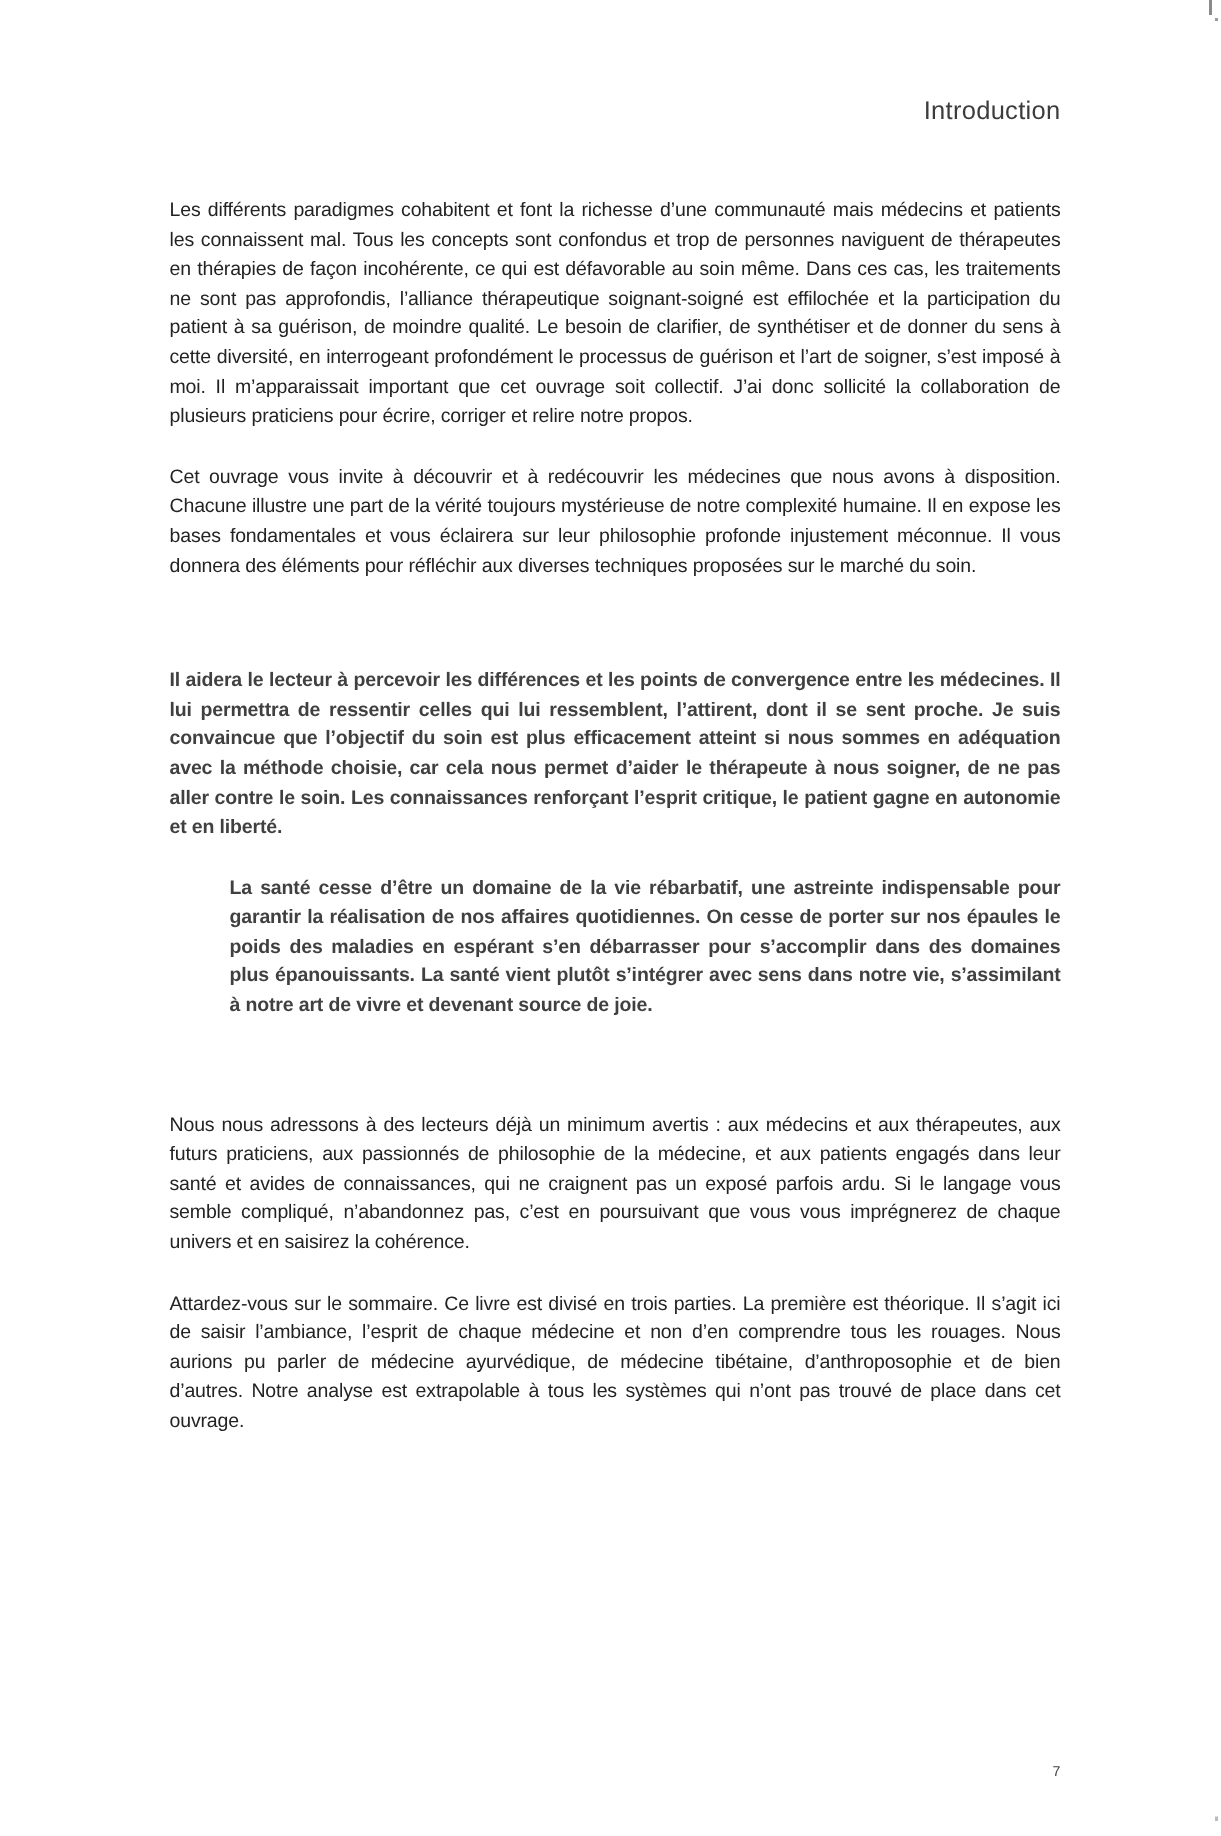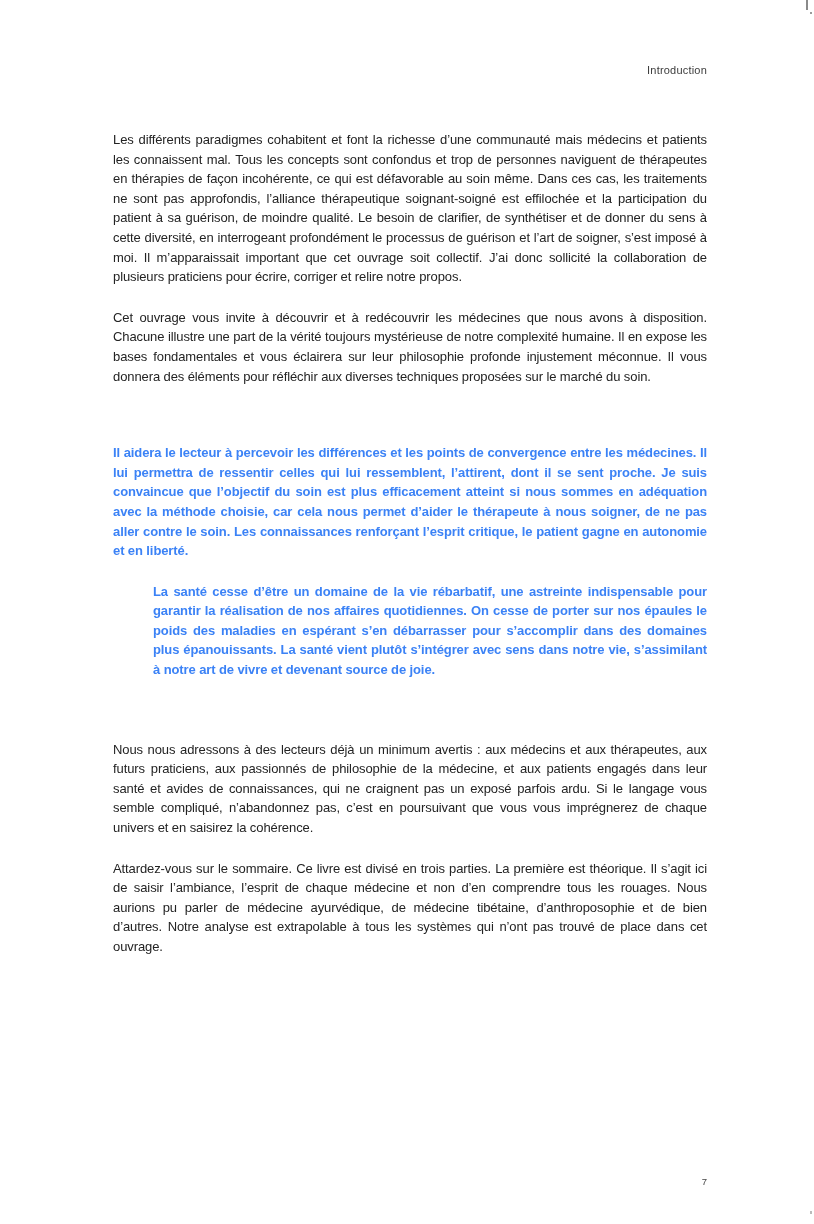--- a/index.html
+++ b/index.html
@@ -11,42 +11,42 @@
     background: #ffffff;
     font-family: "Liberation Sans", sans-serif;
     overflow: hidden;
   }
   .running-head {
     position: absolute;
     top: 64px;
     left: 113px;
     width: 594px;
     text-align: right;
-    font-size: 11px;
+    font-size: 17px;
     letter-spacing: 0.2px;
     color: #3c3c3c;
   }
   .content {
     position: absolute;
     top: 130px;
     left: 113px;
     width: 594px;
   }
   .para {
     margin: 0 0 21px 0;
     font-size: 13px;
     line-height: 19.6px;
     letter-spacing: -0.1px;
     text-align: justify;
     color: #232323;
     font-weight: 400;
   }
   .para.bold {
     font-weight: 700;
-    color: #3b82f6;
+    color: #404040;
   }
   .para.section-gap-57 { margin-bottom: 57px; margin-top: 15px; }
   .para.section-gap-60 { margin-bottom: 60px; margin-left: 40px; }
   .page-number {
     position: absolute;
     top: 1176px;
     left: 113px;
     width: 594px;
     text-align: right;
     font-size: 9.5px;

